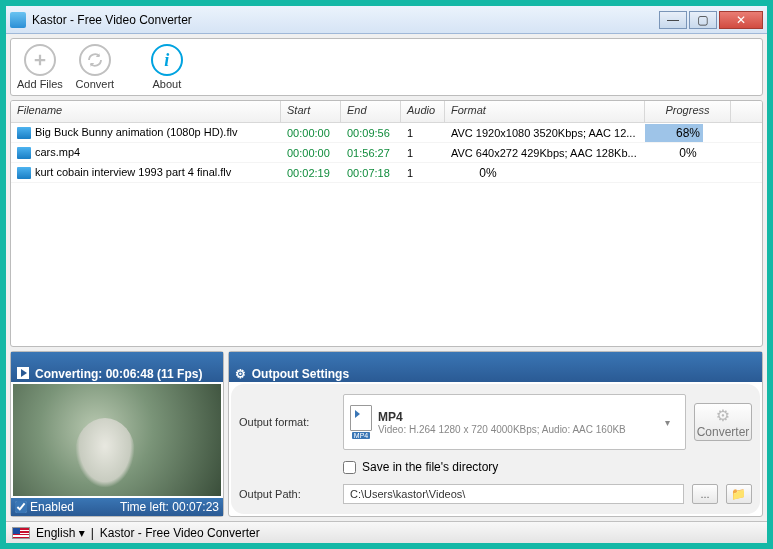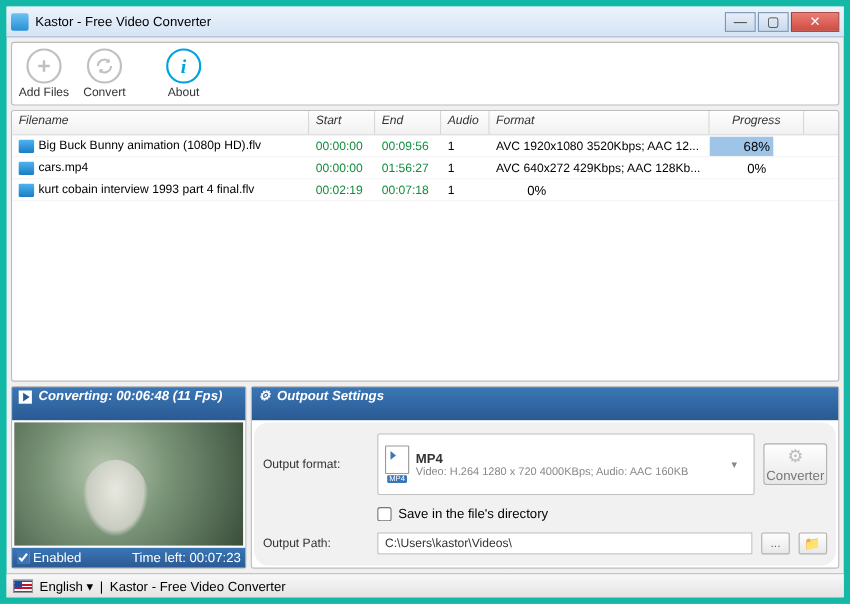--- a/index.html
+++ b/index.html
@@ -25,21 +25,21 @@
 .list-body { flex: 1; overflow: auto; }
 .list-row { display: flex; height: 20px; align-items: center; border-bottom: 1px solid #f4f4f4; }
 .list-row > div { padding: 2px 6px; font-size: 11px; overflow: hidden; white-space: nowrap; text-overflow: ellipsis; }
 .file-icon { width: 14px; height: 12px; background: linear-gradient(#4db3f0,#1a7ec4); border-radius: 1px; display: inline-block; margin-right: 4px; vertical-align: middle; }
 .time-val { color: #108c3c; }
 .progress-cell { position: relative; }
 .progress-bar { position: absolute; left: 0; top: 0; height: 100%; background: #9ec4e8; }
 .progress-text { position: relative; }
 .bottom-panels { display: flex; margin: 4px; gap: 4px; }
 .preview-panel { width: 214px; background: #fff; border: 1px solid #bcbcbc; border-radius: 3px; display: flex; flex-direction: column; }
-.panel-header { height: 20px; background: linear-gradient(#3a76b5,#2a5a94); color: #fff; display: flex; align-items: flex-end; padding: 15px 6px; gap: 6px; font-size: 11px; font-weight: bold; font-style: italic; }
+.panel-header { height: 20px; background: linear-gradient(#3a76b5,#2a5a94); color: #fff; display: flex; align-items: flex-start; padding: 15px 6px; gap: 6px; font-size: 11px; font-weight: bold; }
 .panel-header .gear { font-size: 12px; }
 .preview-img { flex: 1; background: radial-gradient(circle at 40% 40%, #b8c8b0 0%, #7a9478 40%, #3a4e3a 100%); position: relative; margin: 2px;}
 .preview-status { height: 18px; background: linear-gradient(#3a76b5,#2a5a94); color: #fff; display: flex; align-items: center; font-size: 10px; padding: 0 4px; justify-content: space-between;}
 .preview-status .chk { display: flex; align-items: center; gap: 3px; }
 .preview-status input[type=checkbox] { width: 12px; height: 12px; accent-color: #3a76b5; background:#fff;}
 .settings-panel { flex: 1; background: #fff; border: 1px solid #bcbcbc; border-radius: 3px; display: flex; flex-direction: column; }
 .settings-body { flex: 1; padding: 10px 8px; display: flex; flex-direction: column; gap: 10px; background:#f1f1f1; margin:2px; border-radius:13px;}
 .settings-row { display: flex; align-items: center; gap: 8px; }
 .settings-label { width: 96px; font-size: 11px; color: #333; }
 .format-box { flex: 1; background: #fff; border: 1px solid #c0c0c0; border-radius: 2px; height: 56px; display: flex; align-items: center; padding: 2px 6px; gap: 6px; }

